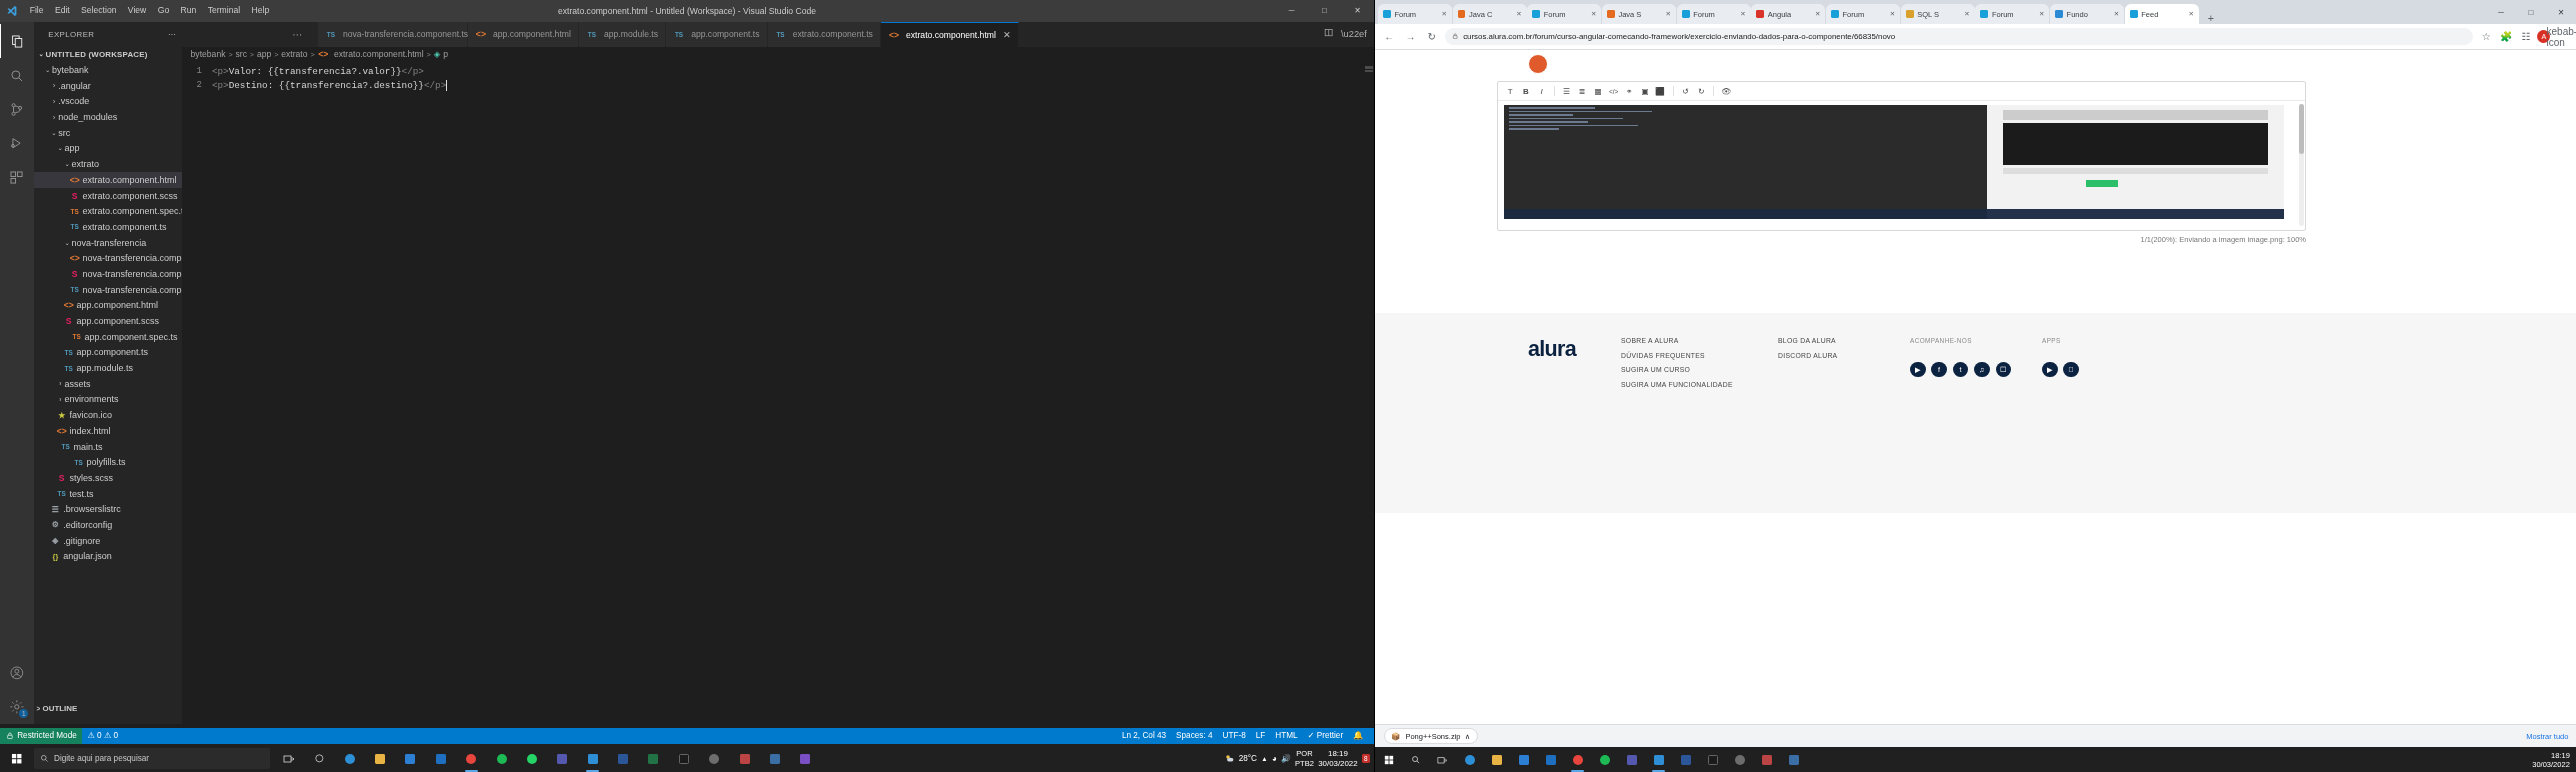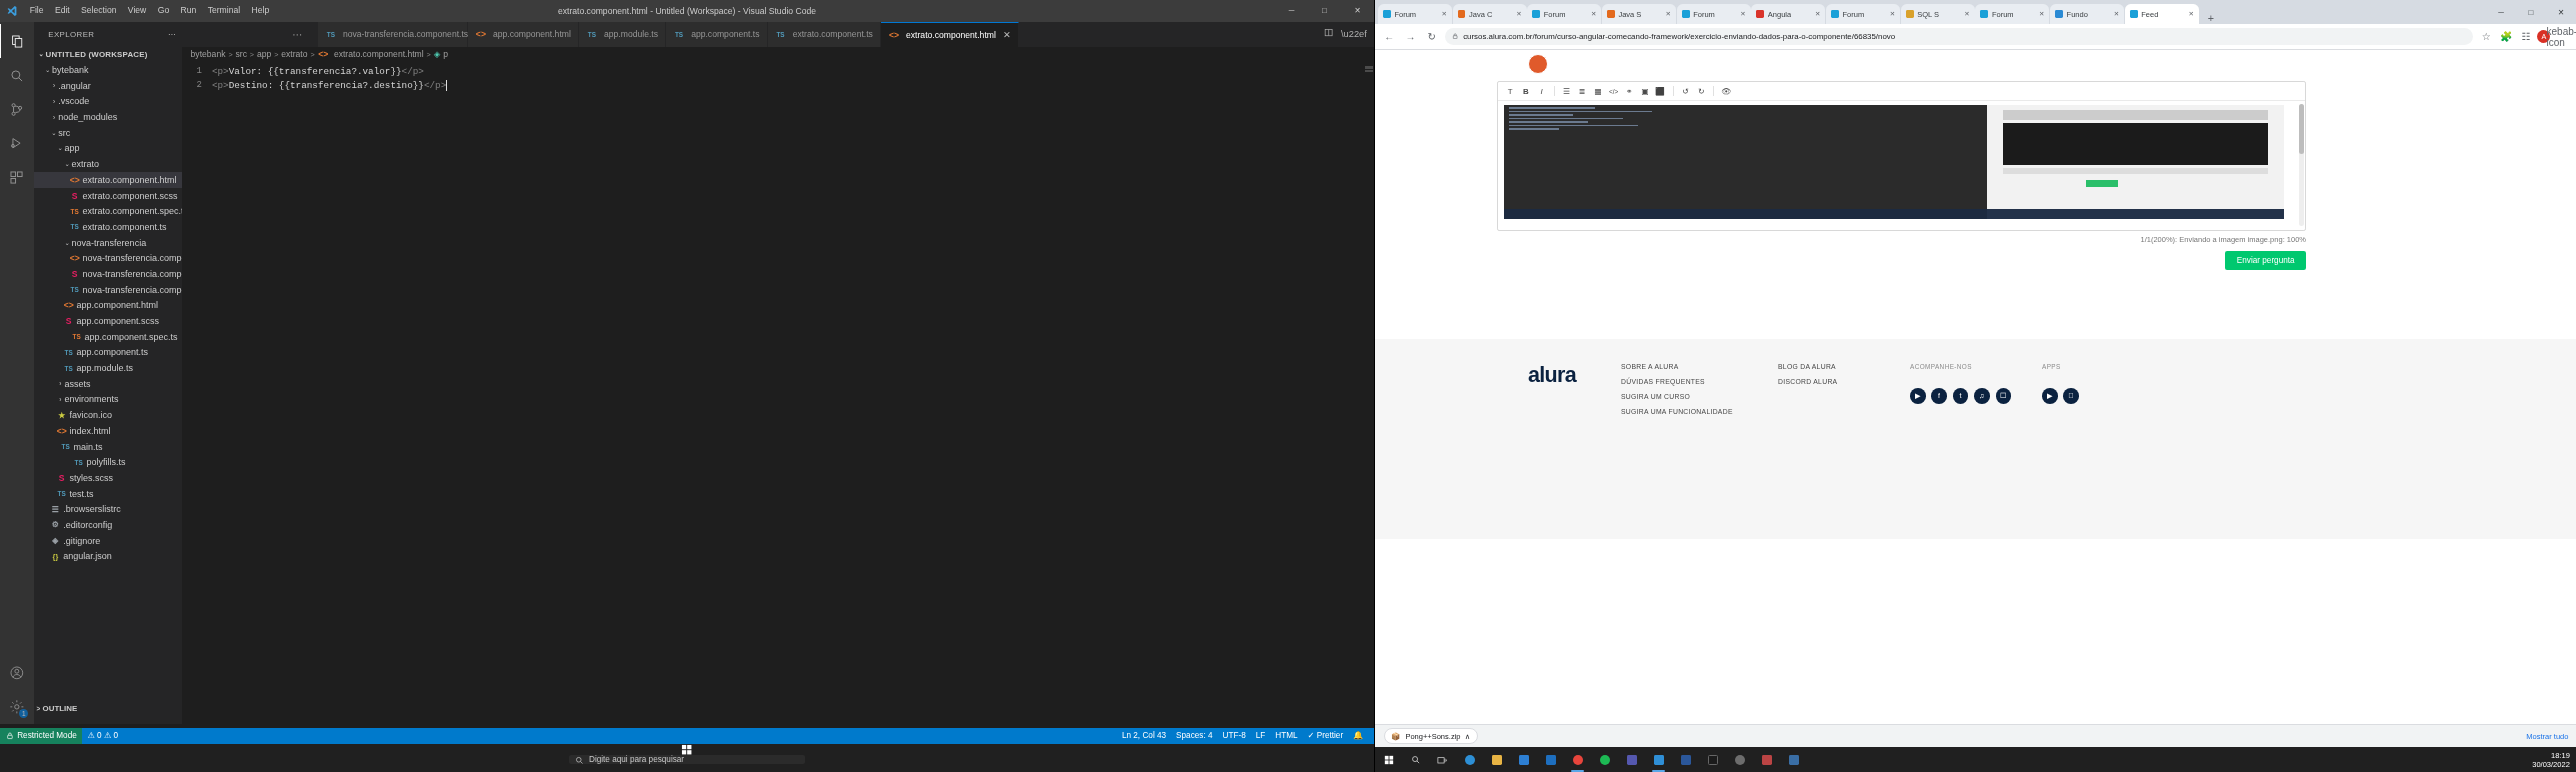--- a/index.html
+++ b/index.html
@@ -59,21 +59,21 @@
   .scroll-deco { position:absolute; right:0; top:0; width:10px; height:100%; }
   .scroll-deco .mark { position:absolute; right:1.4px; width:7.2px; height:2.1px; background:#a0a0a0; opacity:.35; }
 
   .statusbar { height:15.7px; background:#007acc; display:flex; align-items:center; color:#fff; font-size:8.2px; }
   .statusbar .left { display:flex; align-items:center; gap:0; }
   .statusbar .right { margin-left:auto; display:flex; align-items:center; gap:0; padding-right:5.7px; }
   .sb-item { padding:0 5px; line-height:15.7px; white-space:nowrap; }
   .sb-remote { background:#16825d; padding:0 5.7px; line-height:15.7px; display:flex; align-items:center; gap:3.6px; }
 
   
-  .taskbar { height:29px; background:#202020; display:flex; align-items:center; color:#fff; font-size:8.2px; position:absolute; bottom:0; left:0; width:1374px;flex-direction:column; }
+  .taskbar { height:29px; background:#202020; display:flex; align-items:center; color:#fff; font-size:8.2px; position:absolute; bottom:0; left:0; width:1374px; }
   .tb-start { width:34px; display:flex; align-items:center; justify-content:center; }
   .tb-search { width:236px; height:21.5px; background:#2b2b2b; border-radius:2.1px; display:flex; align-items:center; padding:0 5.7px; gap:5.7px; color:#c8c8c8; font-size:8.2px; }
   .tb-icons { display:flex; align-items:center; gap:1.4px; margin-left:4.3px; }
   .tb-ic { width:29px; height:29px; display:flex; align-items:center; justify-content:center; position:relative; }
   .tb-ic.active::after { content:''; position:absolute; bottom:1.4px; left:7.9px; width:13px; height:1.4px; background:#5aa7e8; border-radius:1.4px; }
   .tb-right { margin-left:auto; display:flex; align-items:center; gap:4.3px; padding-right:4.3px; font-size:7.9px; }
   .tb-clock { text-align:center; line-height:9.3px; font-size:7.9px; }
   .tb-weather { display:flex; align-items:center; gap:4.3px; font-size:8.2px; }
   .tb-lang { text-align:center; line-height:9.3px; font-size:7.5px; }
   .tb-badge { background:#c4302b; color:#fff; font-size:6.4px; border-radius:1.4px; padding:0.7px 2.1px; }
@@ -705,23 +705,20 @@
               </div>
             </div>
             <div class="editor-scroll">
                 <i></i>
               </div>
           </div>
         </div>
 
         <div class="upload-status">1/1(200%): Enviando a imagem image.png: 100%</div>
 
-        <div class="send-row">
-          <button class="btn-send">Enviar pergunta</button>
-        </div>
       </div>
 
       <div class="page-gap"></div>
 
       <div class="footer">
         <div class="footer-inner">
           <div class="f-logo">alura</div>
           <div class="f-col wide">
             <span>SOBRE A ALURA</span>
             <span>DÚVIDAS FREQUENTES</span>

